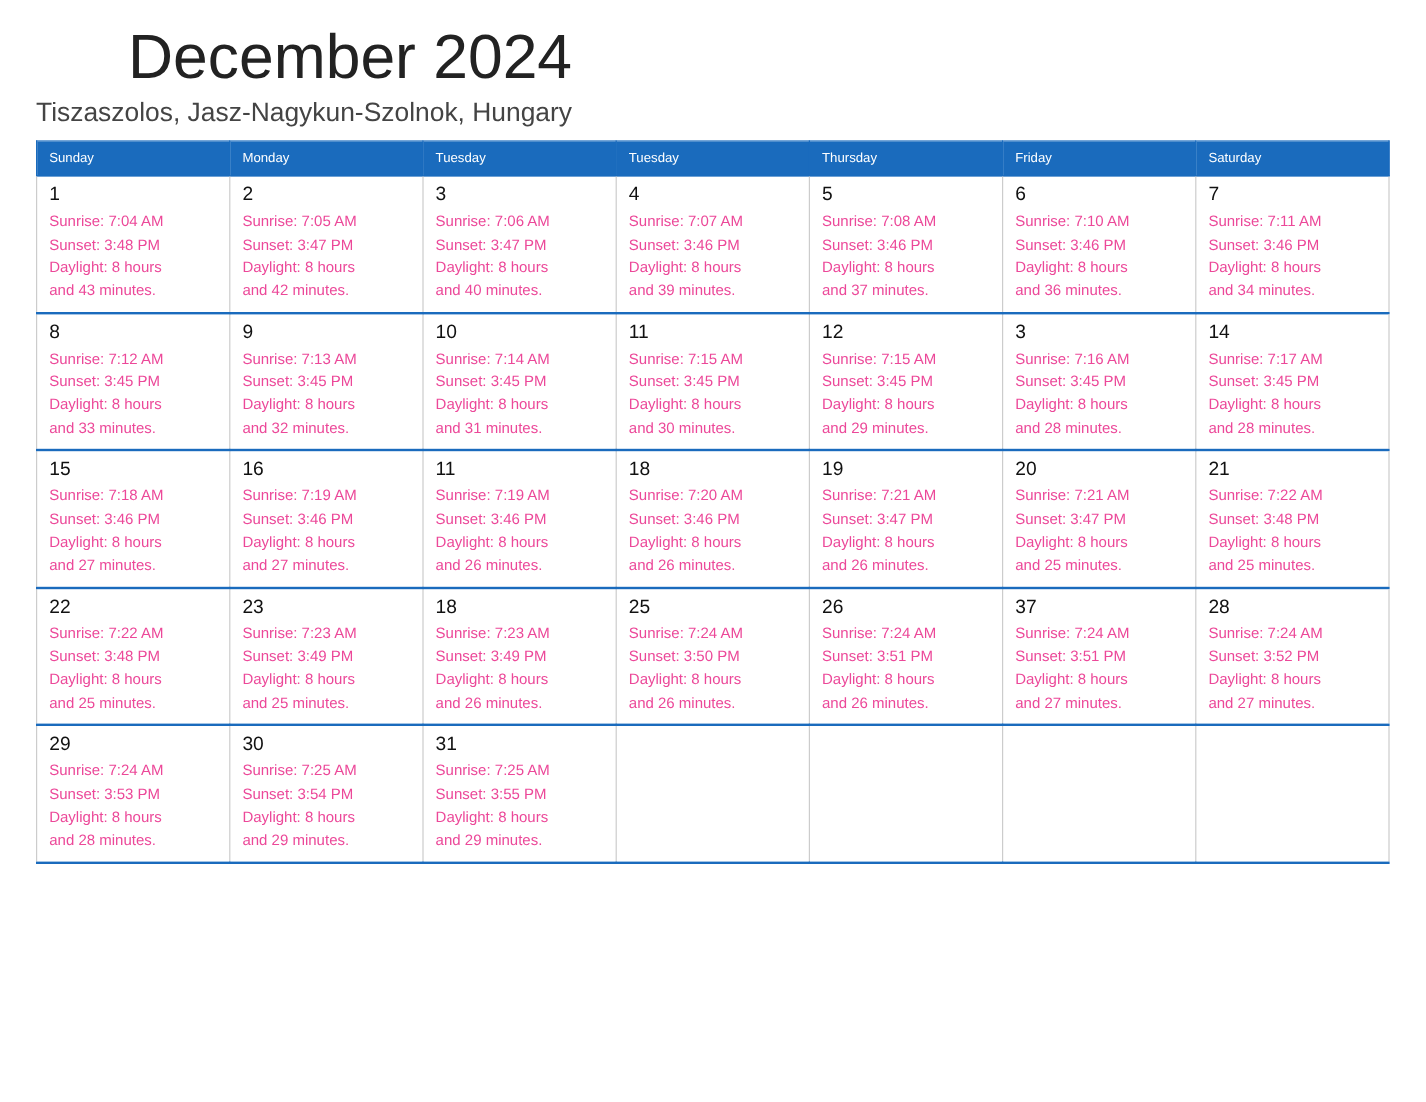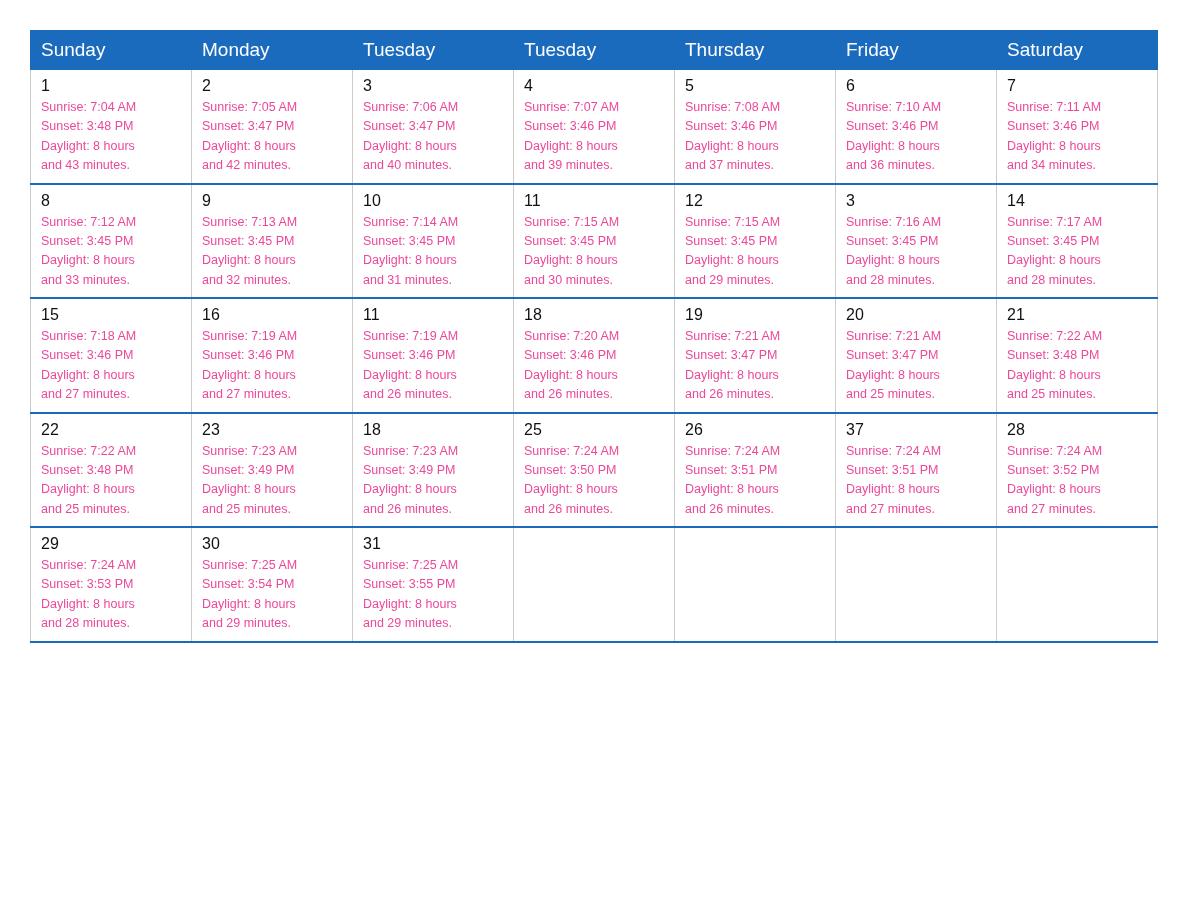--- a/index.html
+++ b/index.html
@@ -59,21 +59,21 @@
       margin-top: 4px;
     }
     table {
       width: 100%;
       border-collapse: collapse;
       margin-top: 10px;
     }
     thead tr th {
       background-color: #1a6bbd;
       color: #fff;
-      font-size: 19px;
+      font-size: 11px;
       font-weight: normal;
       padding: 8px 10px;
       text-align: left;
       border: 1px solid #1a6bbd;
     }
     tbody tr td {
       border: 1px solid #ccc;
       vertical-align: top;
       padding: 7px 10px;
       font-size: 13px;
@@ -96,20 +96,24 @@
       line-height: 1.55;
     }
     .empty-cell {
       background: #fff;
     }
   </style>
 </head>
 <body>
 
 <div class="header">
+  <div class="title-area">
+    <div class="month-year">December 2024</div>
+    <div class="location">Tiszaszolos, Jasz-Nagykun-Szolnok, Hungary</div>
+  </div>
 </div>
 
 <table>
   <thead>
     <tr>
         <th>Sunday</th>
         <th>Monday</th>
         <th>Tuesday</th>
         <th>Tuesday</th>
         <th>Thursday</th>

